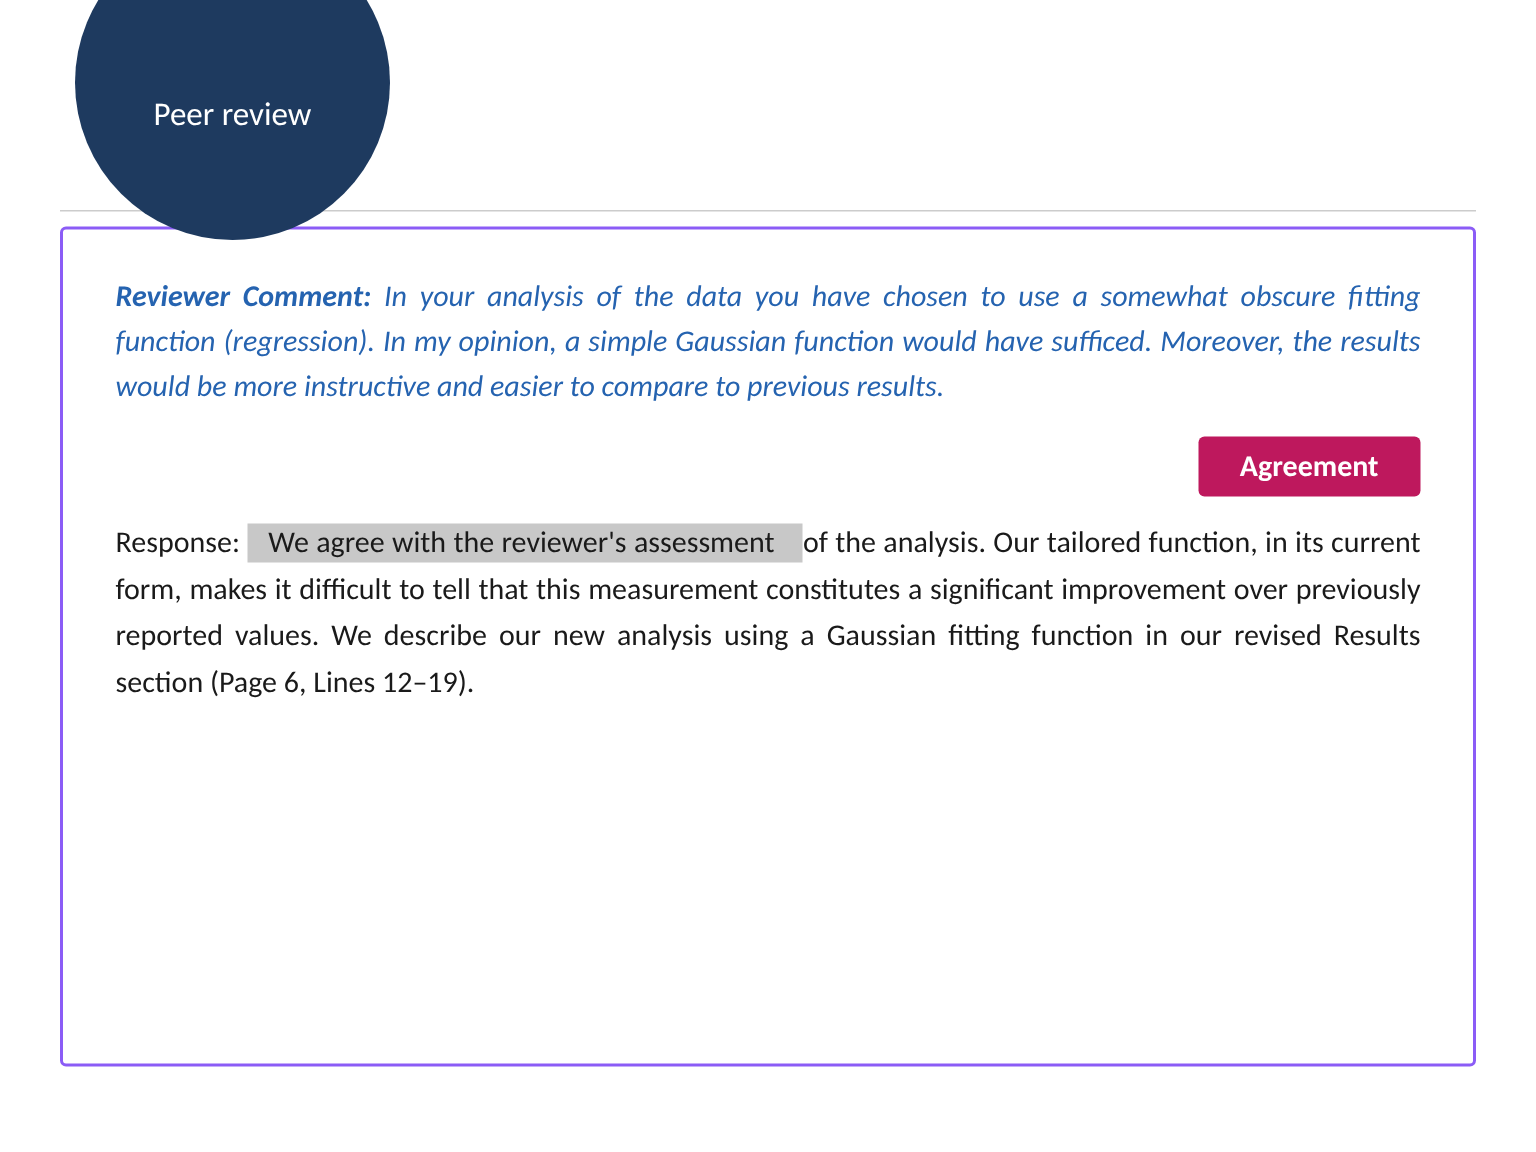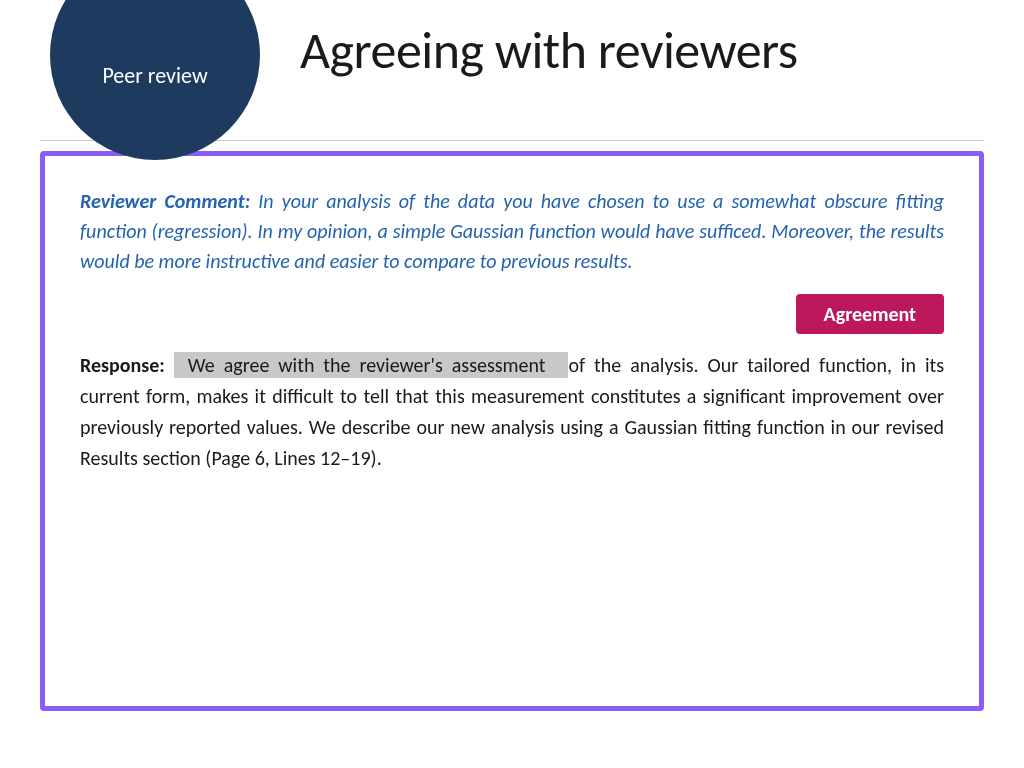--- a/index.html
+++ b/index.html
@@ -61,21 +61,21 @@
       top: 18px;
       font-size: 52px;
       font-weight: 400;
       color: #1a1a1a;
       letter-spacing: -0.5px;
     }
 
     
     .content-box {
       margin: 10px 40px 20px 40px;
-      border: 5px solid #8b5cf6;
+      border: 2px solid #8b5cf6;
       border-radius: 4px;
       padding: 30px 35px 30px 35px;
       min-height: 560px;
     }
 
     .reviewer-comment {
       font-size: 20px;
       font-style: italic;
       color: #1a1a1a;
       line-height: 1.5;
@@ -113,21 +113,21 @@
     }
 
     .response-section {
       font-size: 20px;
       color: #1a1a1a;
       line-height: 1.55;
       text-align: justify;
     }
 
     .response-label {
-      font-weight: 700;
+      font-weight: 400;
       font-style: normal;
     }
 
     .highlighted-text {
       background: #c8c8c8;
       padding: 1px 14px;
     }
 
     .divider-line {
       height: 1px;
@@ -137,21 +137,20 @@
   </style>
 </head>
 <body>
 
 <div class="slide">
 
   <div class="header">
     <div class="circle-badge">
       <span class="circle-badge-text">Peer review</span>
     </div>
-    <h1 class="title">Agreeing with reviewers</h1>
   </div>
 
   <div class="divider-line"></div>
 
   <div class="content-box">
 
     <div class="reviewer-comment">
       <span class="label">Reviewer Comment:</span>
       <span class="comment-text"> In your analysis of the data you have chosen to use a somewhat obscure fitting function (regression).  In my opinion,  a simple  Gaussian  function  would have  sufficed.  Moreover,  the results  would  be  more  instructive  and  easier  to compare to previous results.</span>
     </div>

